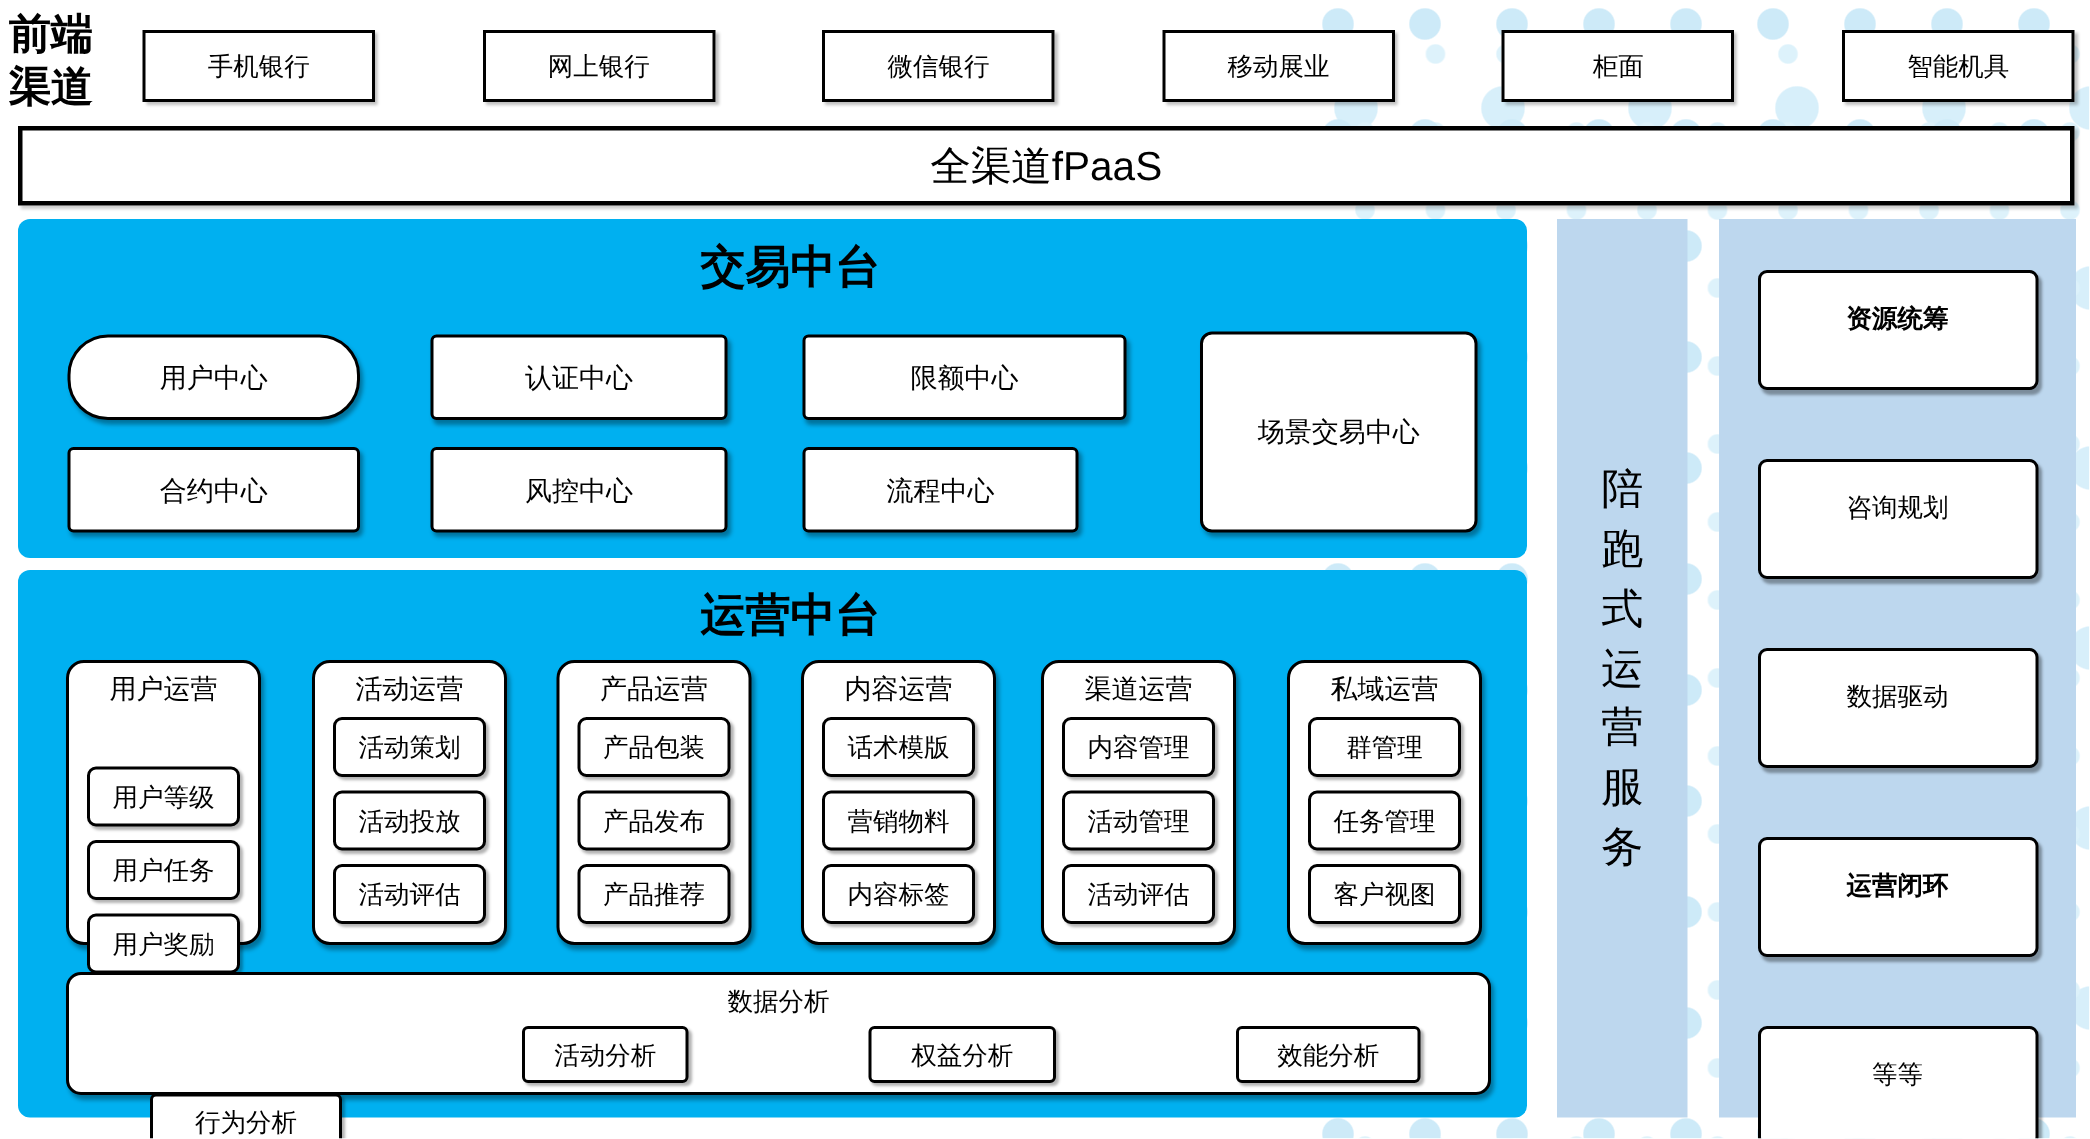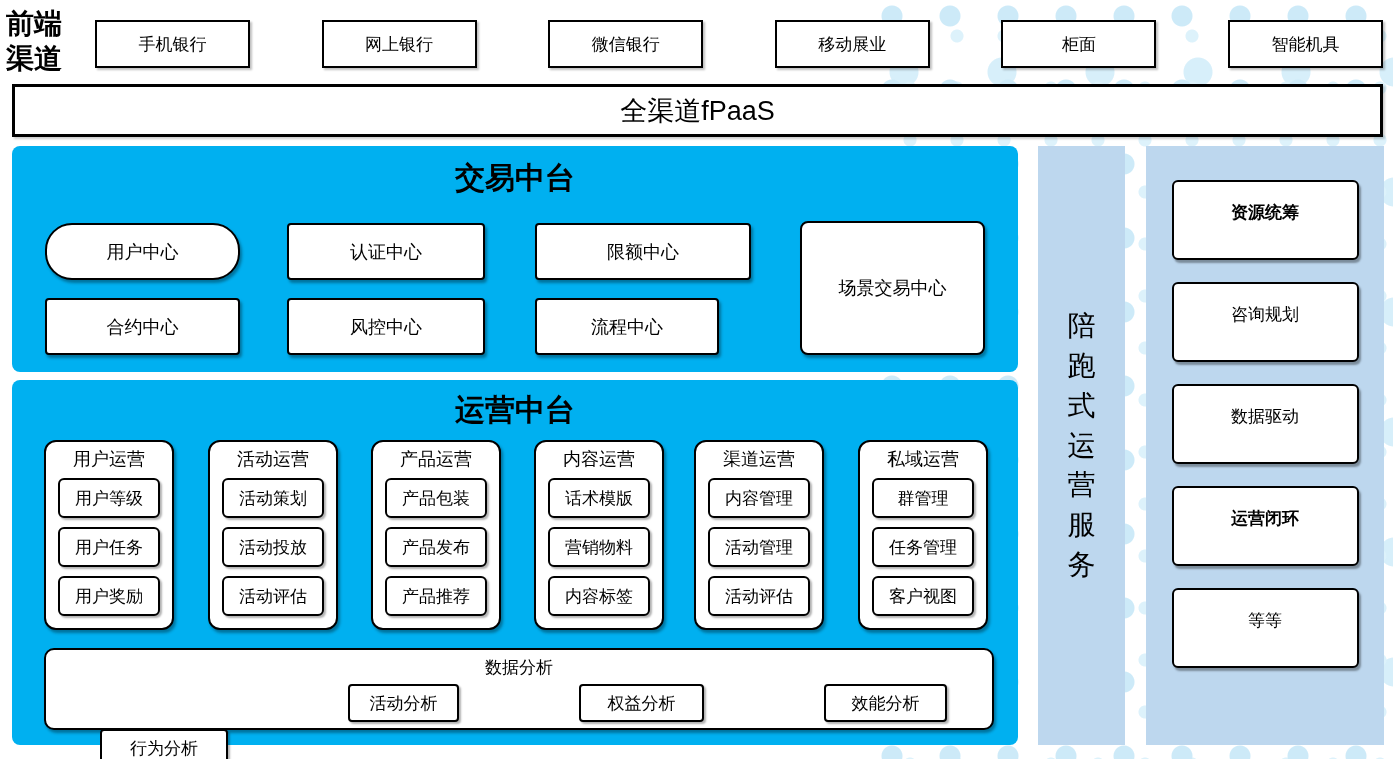--- a/index.html
+++ b/index.html
@@ -57,21 +57,21 @@
     font-size: 27px;
     box-shadow: 2px 2px 2px rgba(0,0,0,0.2);
   }
 
   
   .platform {
     background: #00b0f0;
     border-radius: 8px;
   }
   .platform-title {
-    position: absolute; left: 0; width: 100%;
+    position: absolute; left: 12px; width: 100%;
     text-align: center;
     font-family: Liberation Sans, sans-serif;
     font-weight: bold; font-size: 30px;
   }
   .trans-block { left: 12px; top: 146px; width: 1006px; height: 226px; }
   .oper-block  { left: 12px; top: 380px; width: 1006px; height: 365px; }
 
   .white-box {
     position: absolute;
     background: #fff; border: 2px solid #000; border-radius: 4px;
@@ -127,21 +127,21 @@
     display: flex; align-items: center; justify-content: center;
   }
   .accompany-text {
     width: 52px; font-size: 28px; line-height: 1.42;
     text-align: center; word-break: break-all;
   }
   .service-panel {
     left: 1146px; top: 146px; width: 238px; height: 599px;
     background: #bdd7ee;
     display: flex; flex-direction: column; align-items: center;
-    padding-top: 34px; gap: 22px;
+    padding-top: 34px; gap: 46px;
   }
   .service-box {
     width: 187px; height: 80px; flex: 0 0 auto;
     background: #fff; border: 2px solid #000; border-radius: 6px;
     display: flex; align-items: center; justify-content: center;
     padding-bottom: 16px;
     font-size: 17px;
     box-shadow: 2px 3px 2px rgba(0,0,0,0.35);
   }
   .svc-bold { font-weight: bold; }
@@ -172,21 +172,21 @@
     <div class="white-box" style="left:523px; top:77px;  width:216px; height:57px;">限额中心</div>
     <div class="white-box" style="left:33px;  top:152px; width:195px; height:57px;">合约中心</div>
     <div class="white-box" style="left:275px; top:152px; width:198px; height:57px;">风控中心</div>
     <div class="white-box" style="left:523px; top:152px; width:184px; height:57px;">流程中心</div>
     <div class="white-box scene-box" style="left:788px; top:75px; width:185px; height:134px;">场景交易中心</div>
   </div>
 
   <div class="layer platform oper-block">
     <div class="platform-title" style="top:10px;">运营中台</div>
 
-    <div class="oper-group" style="left:32px;">
+    <div class="oper-group" style="left:32px;gap:33px;">
       <div class="oper-group-title">用户运营</div>
       <div class="oper-group-items">
         <div class="oper-item-box">用户等级</div>
         <div class="oper-item-box">用户任务</div>
         <div class="oper-item-box">用户奖励</div>
       </div>
     </div>
 
     <div class="oper-group" style="left:196px;">
       <div class="oper-group-title">活动运营</div>

